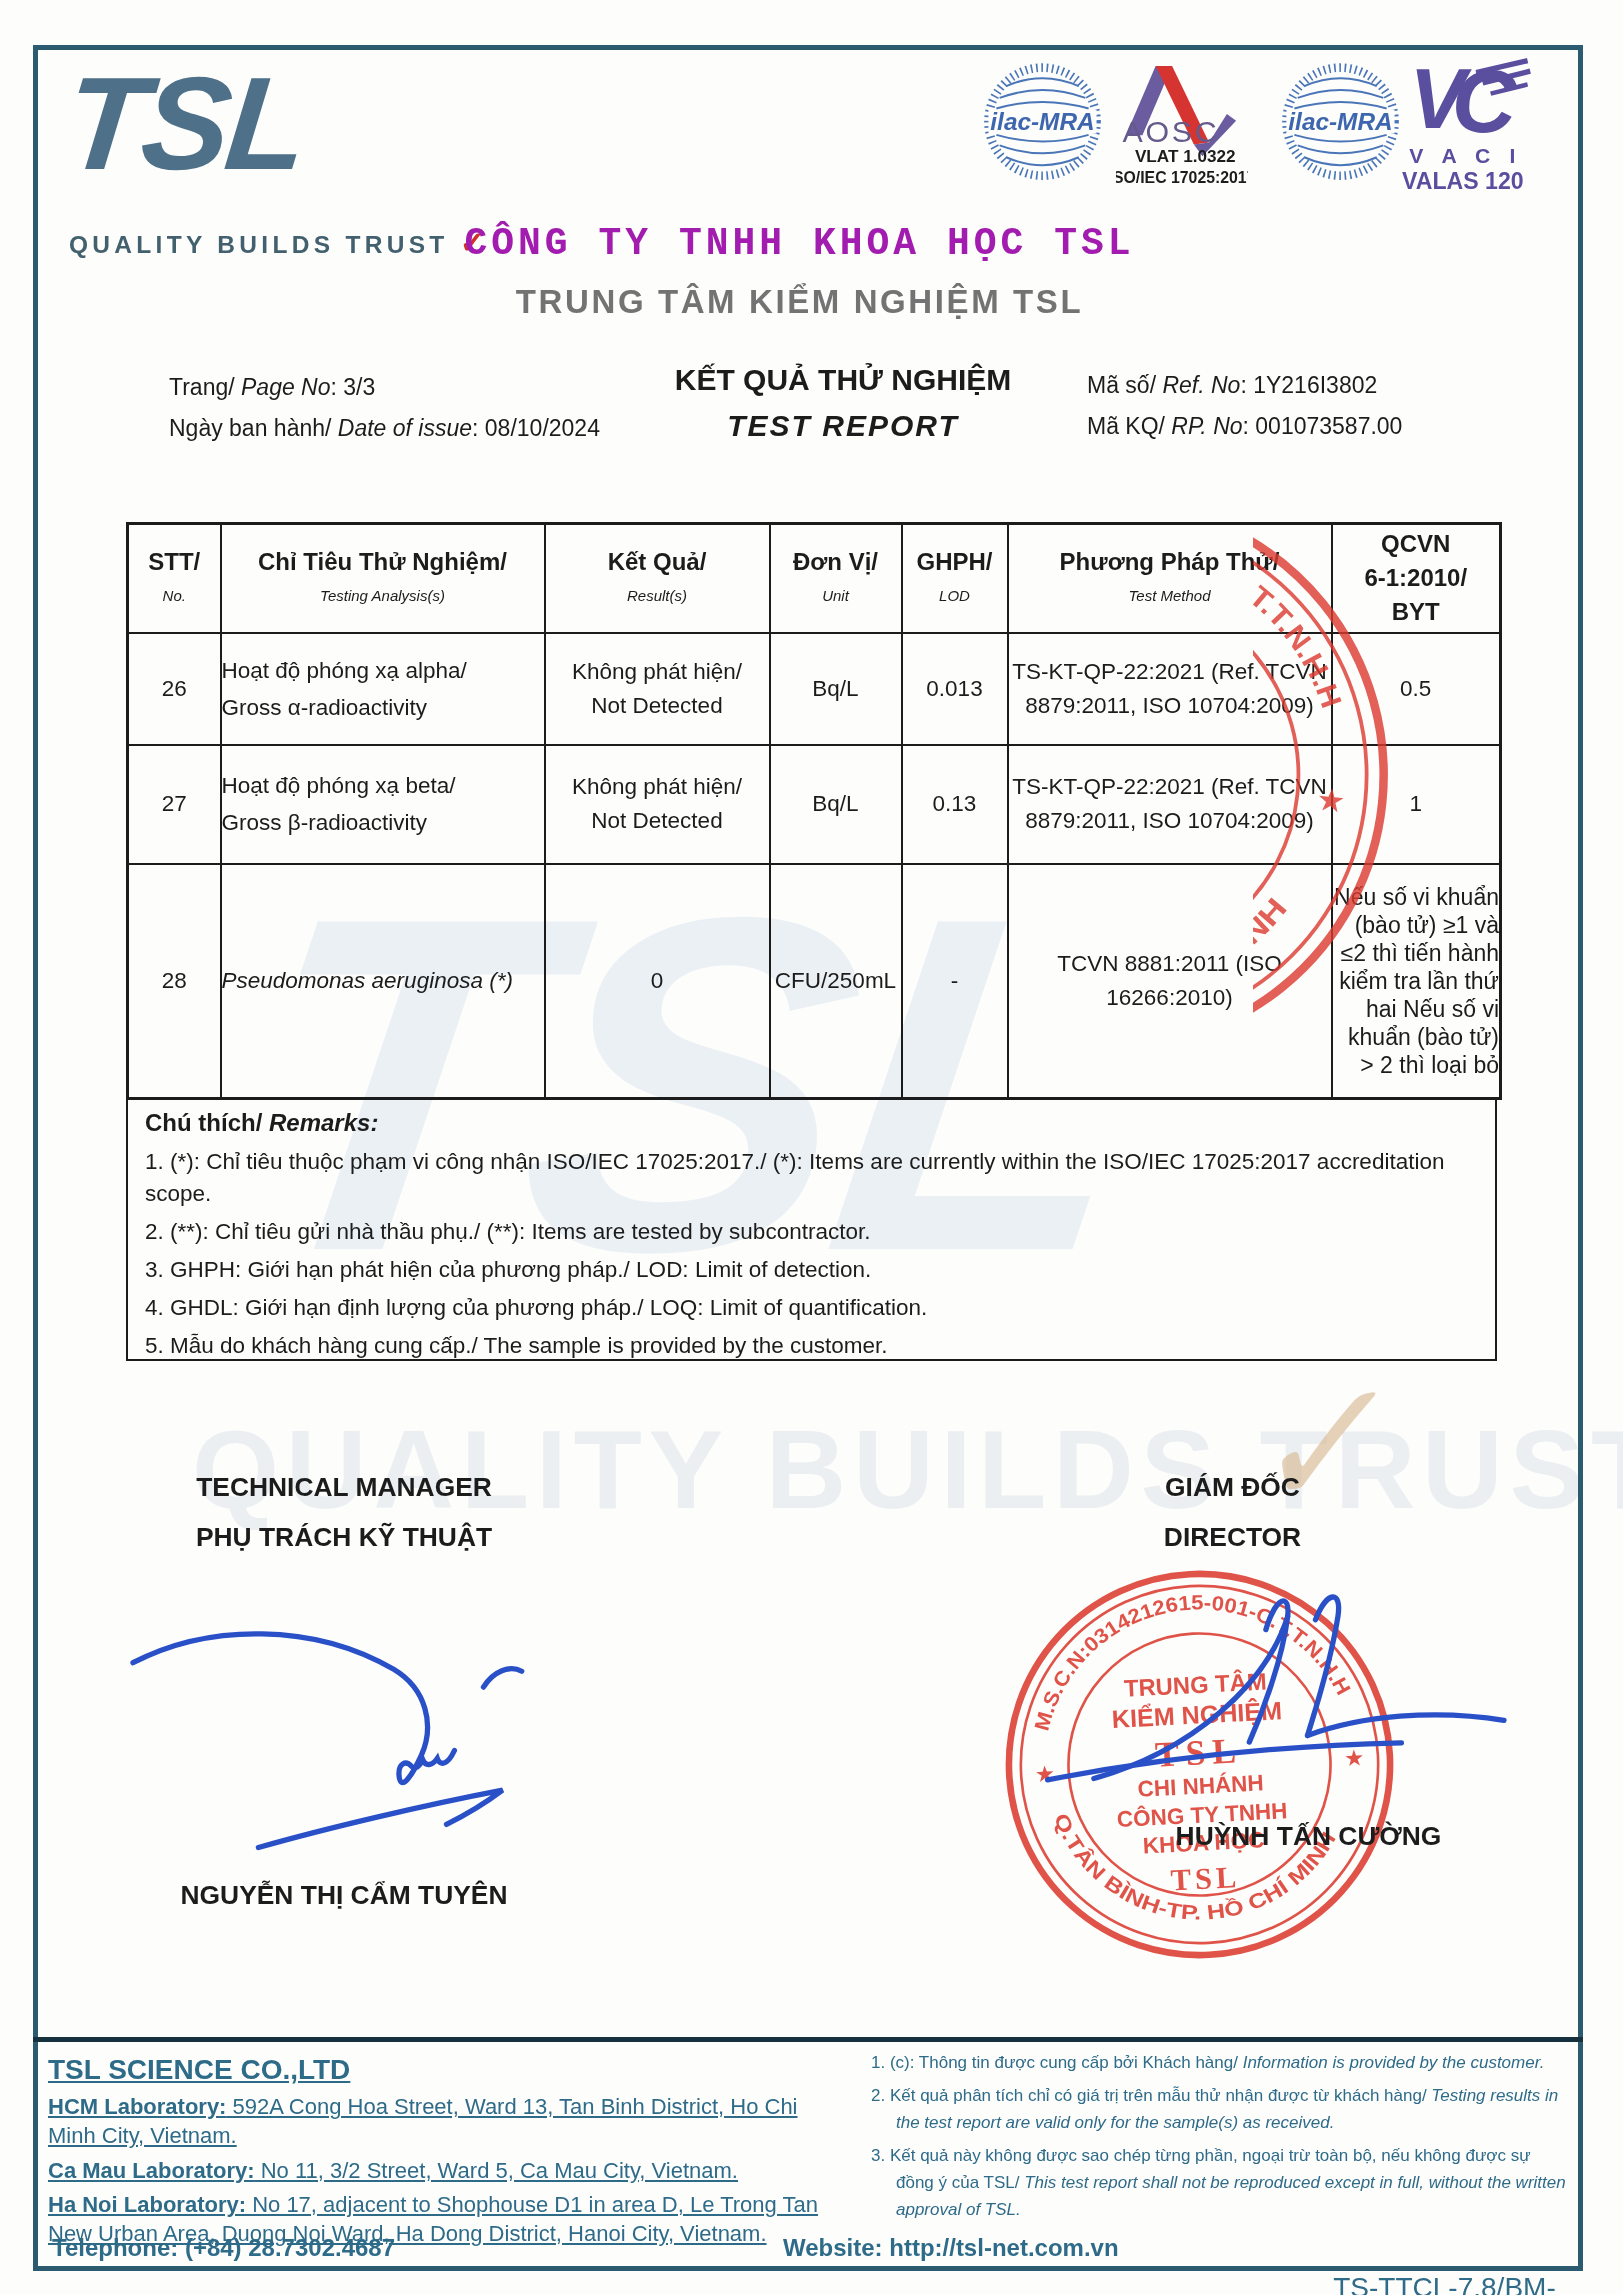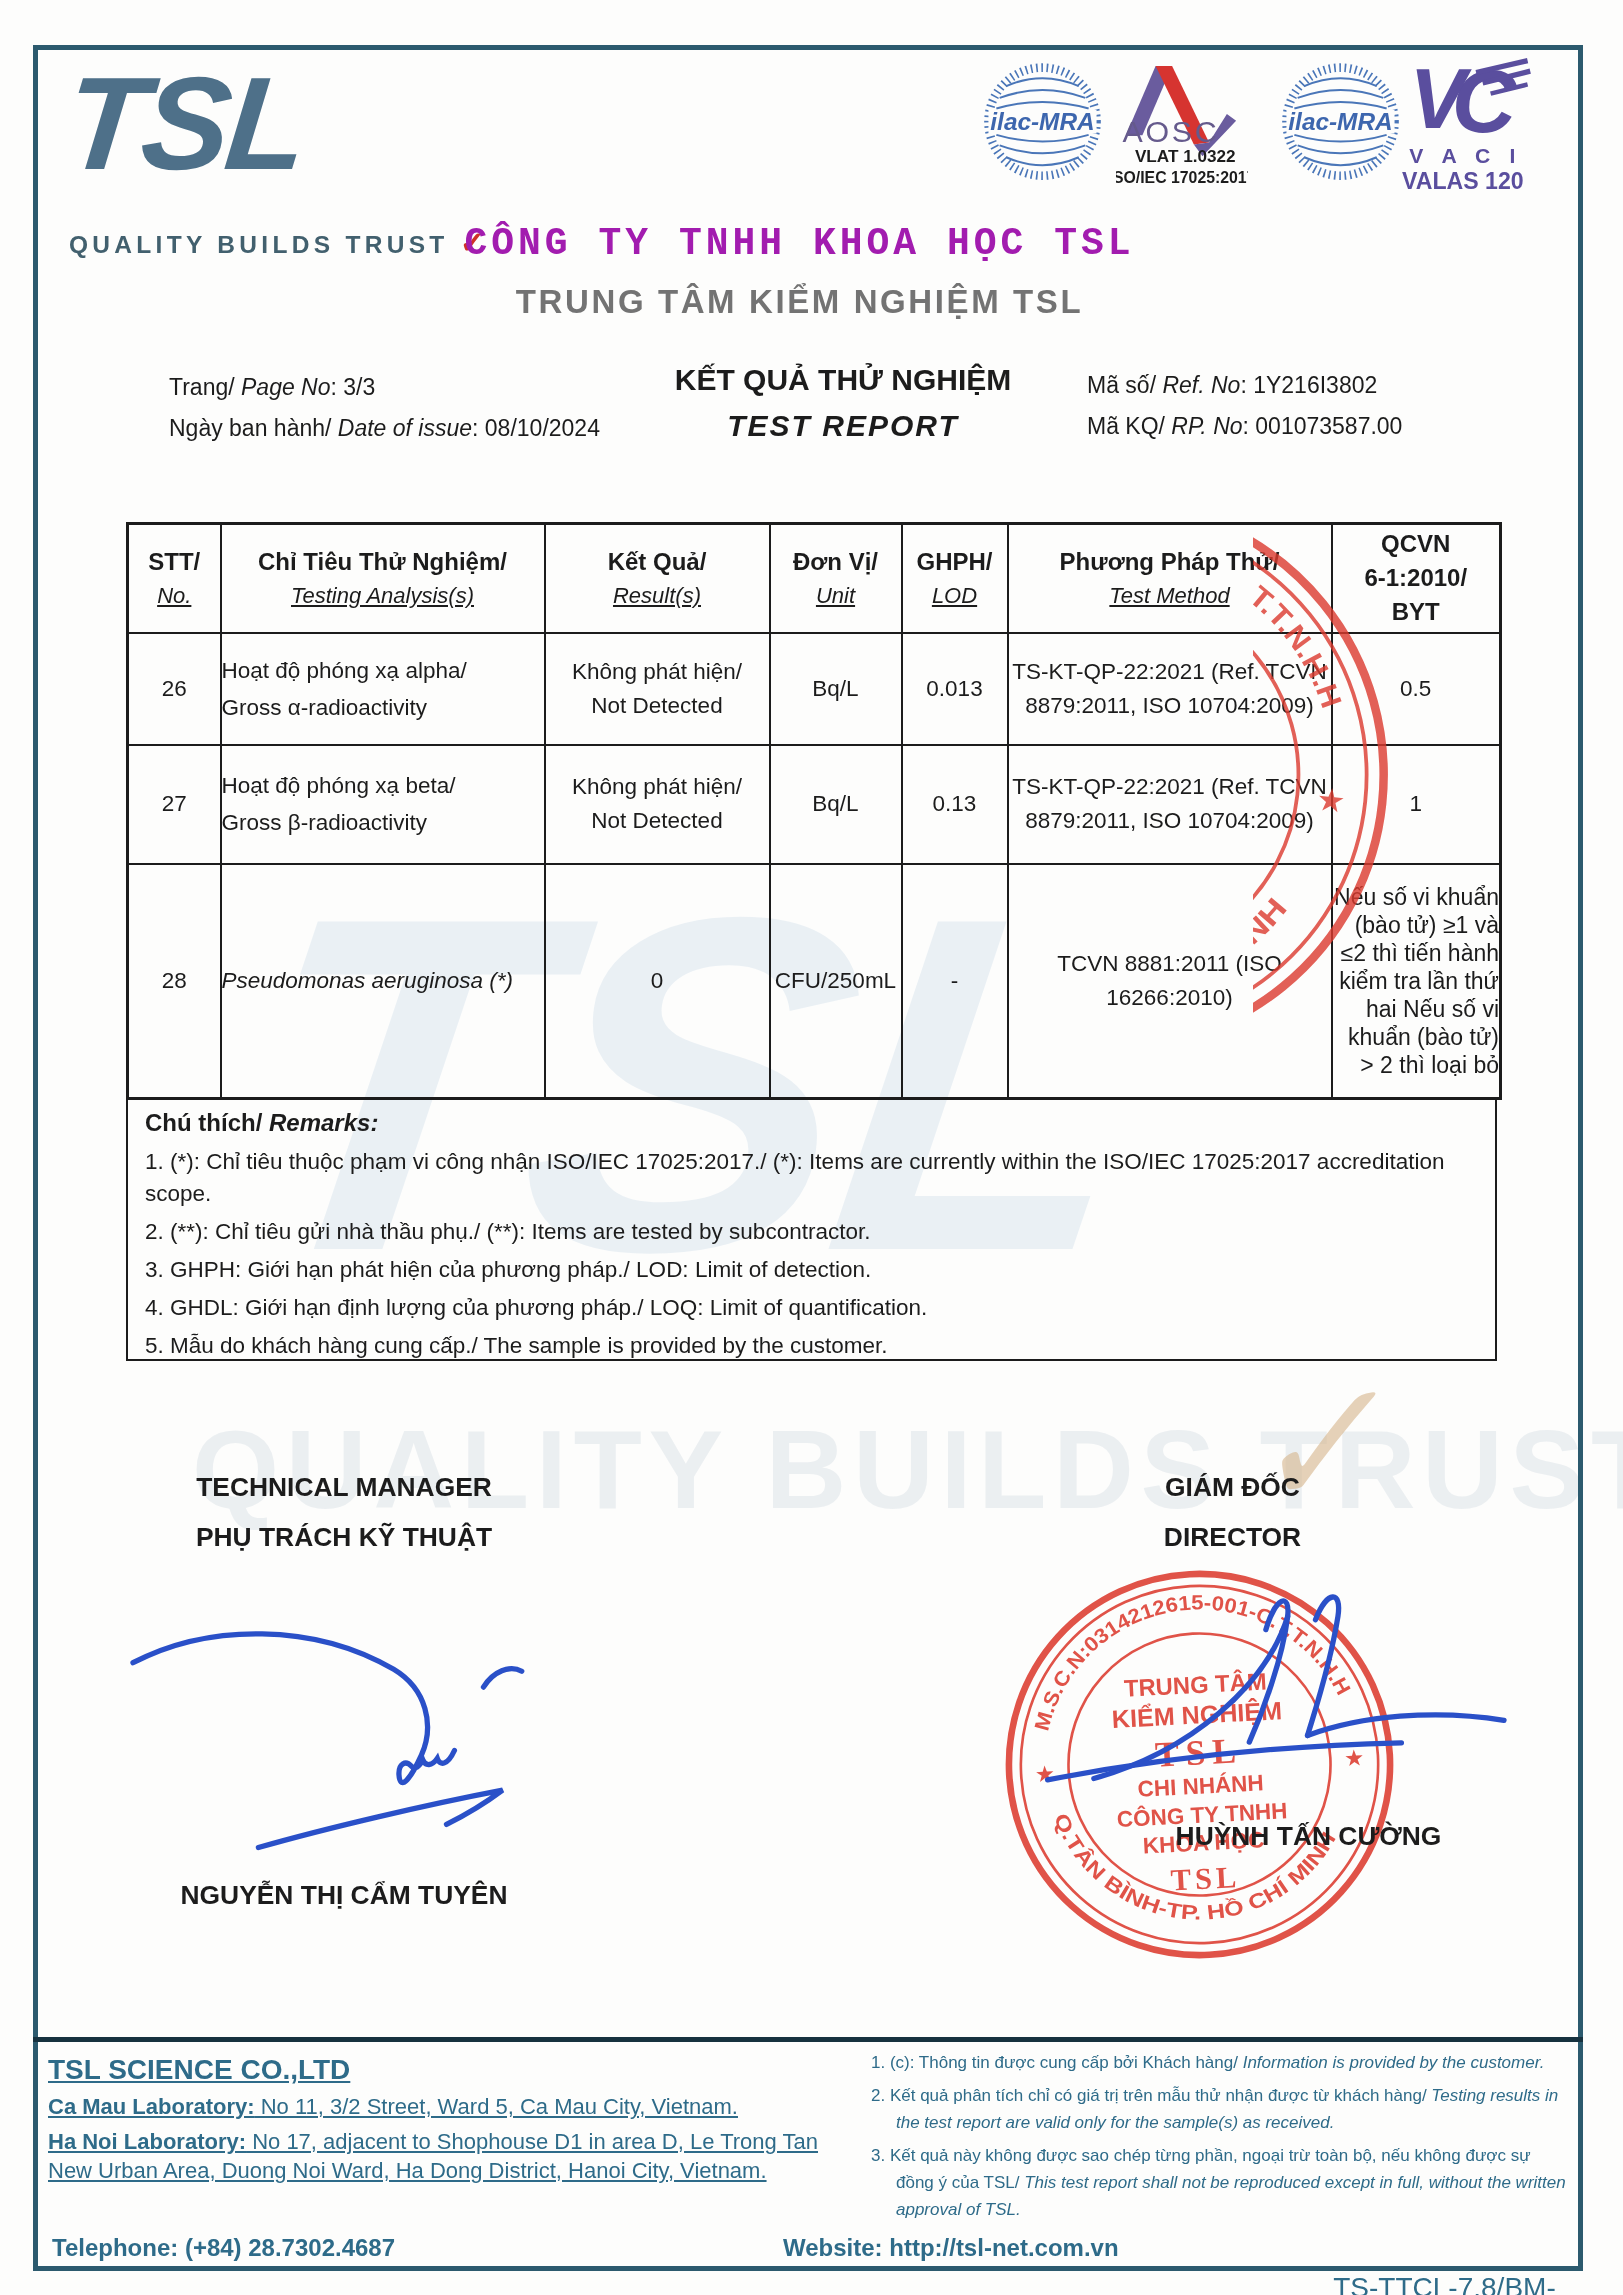--- a/index.html
+++ b/index.html
@@ -30,21 +30,21 @@
   .info-left{left:169px;top:367px;}
   .info-center{left:628px;top:357px;width:430px;text-align:center;z-index:2;}
   .t-vi{font-size:30px;font-weight:bold;line-height:46px;}
   .t-en{font-size:30px;font-weight:bold;font-style:italic;letter-spacing:2px;line-height:46px;}
   .info-right{left:1087px;top:365px;}
   
   .tbl-wrap{left:126px;top:522px;z-index:2;}
   table.tbl{border-collapse:collapse;table-layout:fixed;width:1371px;border:3.3px solid #1c1c1c;}
   table.tbl td,table.tbl th{border:2px solid #1c1c1c;vertical-align:middle;padding:0;background:transparent;}
   th .hvi{font-size:24px;font-weight:bold;line-height:34px;}
-  th .hen{font-size:22px;font-weight:normal;font-style:italic;line-height:33px;text-decoration:underline;}
+  th .hen{font-size:15px;font-weight:normal;font-style:italic;line-height:33px;}
   td{font-size:22.5px;}
   .c{text-align:center;}
   .analysis{text-align:left;padding:4px 6.6px 4px 10.6px;line-height:37px;}
   .method{text-align:center;padding:2.6px 9.3px;line-height:34px;}
   .res{line-height:34px;}
   .qcvn-note{font-size:23px;line-height:28px;text-align:right;padding:2.6px 2.6px;}
   .it{font-style:italic;}
   
   .remarks{left:126px;top:1097px;width:1371px;height:264px;border:2px solid #1c1c1c;border-top:none;
            box-sizing:border-box;padding:9.3px 17px;z-index:2;}
@@ -316,20 +316,21 @@
       <path d="M 388 55 C 355 160, 240 260, 95 300"></path>
       <path d="M 418 235 C 500 205, 610 195, 715 212"></path>
       <path d="M 25 302 C 200 268, 390 250, 560 246"></path>
     </g>
   </svg>
   <div class="abs sig-name" style="left:1077px;top:1821px;width:463px;">HUỲNH TẤN CƯỜNG</div>
 
   <div class="abs foot-sep"></div>
   <div class="abs foot foot-left">
     <div class="foot-company">TSL SCIENCE CO.,LTD</div>
+    <div class="lab"><span class="lbl">HCM Laboratory:</span><span> 592A Cong Hoa Street, Ward 13, Tan Binh District, Ho Chi Minh City, Vietnam.</span></div>
     <div class="lab"><span class="lbl">Ca Mau Laboratory:</span><span> No 11, 3/2 Street, Ward 5, Ca Mau City, Vietnam.</span></div>
     <div class="lab"><span class="lbl">Ha Noi Laboratory:</span><span> No 17, adjacent to Shophouse D1 in area D, Le Trong Tan New Urban Area, Duong Noi Ward, Ha Dong District, Hanoi City, Vietnam.</span></div>
   </div>
   <div class="abs foot foot-tel">Telephone: (+84) 28.7302.4687</div>
   <div class="abs foot foot-right">
     <div class="note"><span>1. (c): Thông tin được cung cấp bởi Khách hàng/</span><span class="en"> Information is provided by the customer.</span></div>
     <div class="note"><span>2. Kết quả phân tích chỉ có giá trị trên mẫu thử nhận được từ khách hàng/</span><span class="en"> Testing results in the test report are valid only for the sample(s) as received.</span></div>
     <div class="note"><span>3. Kết quả này không được sao chép từng phần, ngoại trừ toàn bộ, nếu không được sự đồng ý của TSL/</span><span class="en"> This test report shall not be reproduced except in full, without the written approval of TSL.</span></div>
   </div>
   <div class="abs foot foot-web">Website: http://tsl-net.com.vn</div>

